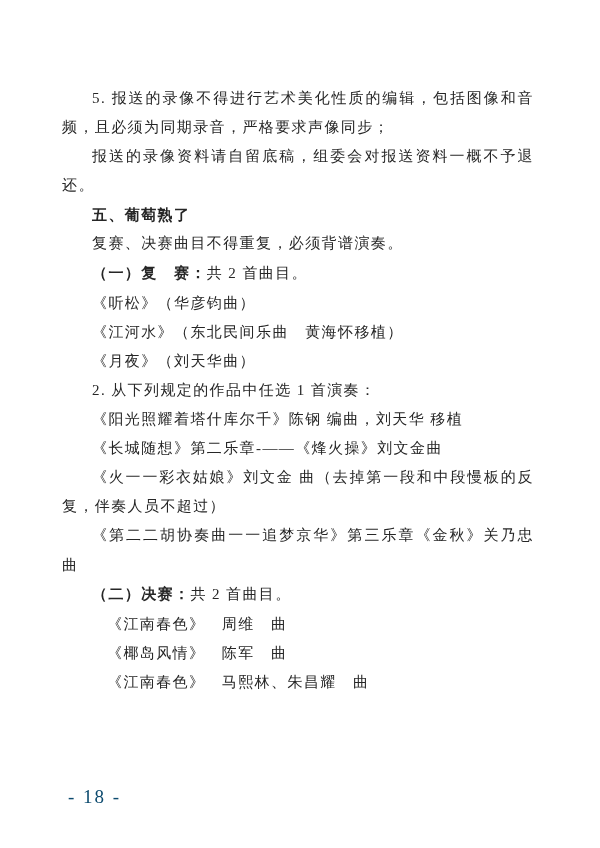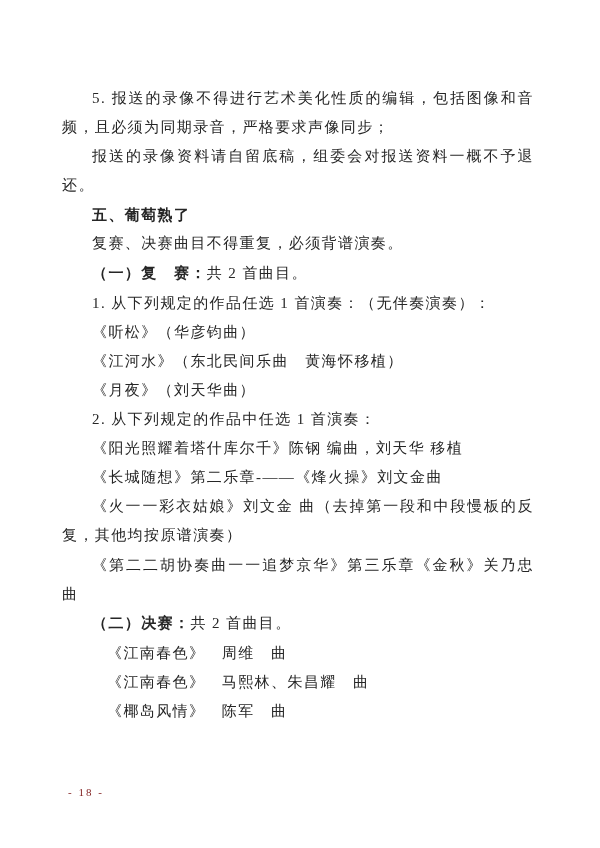--- a/index.html
+++ b/index.html
@@ -41,52 +41,51 @@
   }
   .bold-label {
     font-weight: bold;
     font-family: Liberation Mono, monospace;
   }
   .footer {
     position: absolute;
     left: 68px;
     top: 786px;
     font-family: "Liberation Serif", "DejaVu Serif", serif;
-    font-size: 11px;
+    font-size: 19px;
     letter-spacing: 2px;
-    color: #7f1d1d;
+    color: #0c4a6e;
   }
 </style>
 </head>
 <body>
 
 <div class="page">
   <div class="content">
 
     <p>5. 报送的录像不得进行艺术美化性质的编辑，包括图像和音频，且必须为同期录音，严格要求声像同步；</p>
     <p>报送的录像资料请自留底稿，组委会对报送资料一概不予退还。</p>
 
     <p class="heading">五、葡萄熟了</p>
     <p>复赛、决赛曲目不得重复，必须背谱演奏。</p>
 
     <p><span class="bold-label">（一）复　赛：</span><span>共 2 首曲目。</span></p>
 
-    <p>1. 从下列规定的作品任选 1 首演奏：（无伴奏演奏）：</p>
     <p>《听松》（华彦钧曲）</p>
     <p>《江河水》（东北民间乐曲　黄海怀移植）</p>
     <p>《月夜》（刘天华曲）</p>
 
     <p>2. 从下列规定的作品中任选 1 首演奏：</p>
     <p>《阳光照耀着塔什库尔千》陈钢 编曲，刘天华 移植</p>
     <p>《长城随想》第二乐章-——《烽火操》刘文金曲</p>
-    <p>《火一一彩衣姑娘》刘文金 曲（去掉第一段和中段慢板的反复，其他均按原谱演奏）</p>
+    <p>《火一一彩衣姑娘》刘文金 曲（去掉第一段和中段慢板的反复，伴奏人员不超过）</p>
     <p>《第二二胡协奏曲一一追梦京华》第三乐章《金秋》关乃忠曲</p>
 
     <p><span class="bold-label">（二）决赛：</span><span>共 2 首曲目。</span></p>
 
     <p class="deep">《江南春色》　周维　曲</p>
+    <p class="deep">《椰岛风情》　陈军　曲</p>
     <p class="deep">《江南春色》　马熙林、朱昌耀　曲</p>
-    <p class="deep">《椰岛风情》　陈军　曲</p>
 
   </div>
 
   <div class="footer">- 18 -</div>
 </div>
 
 </body></html>

